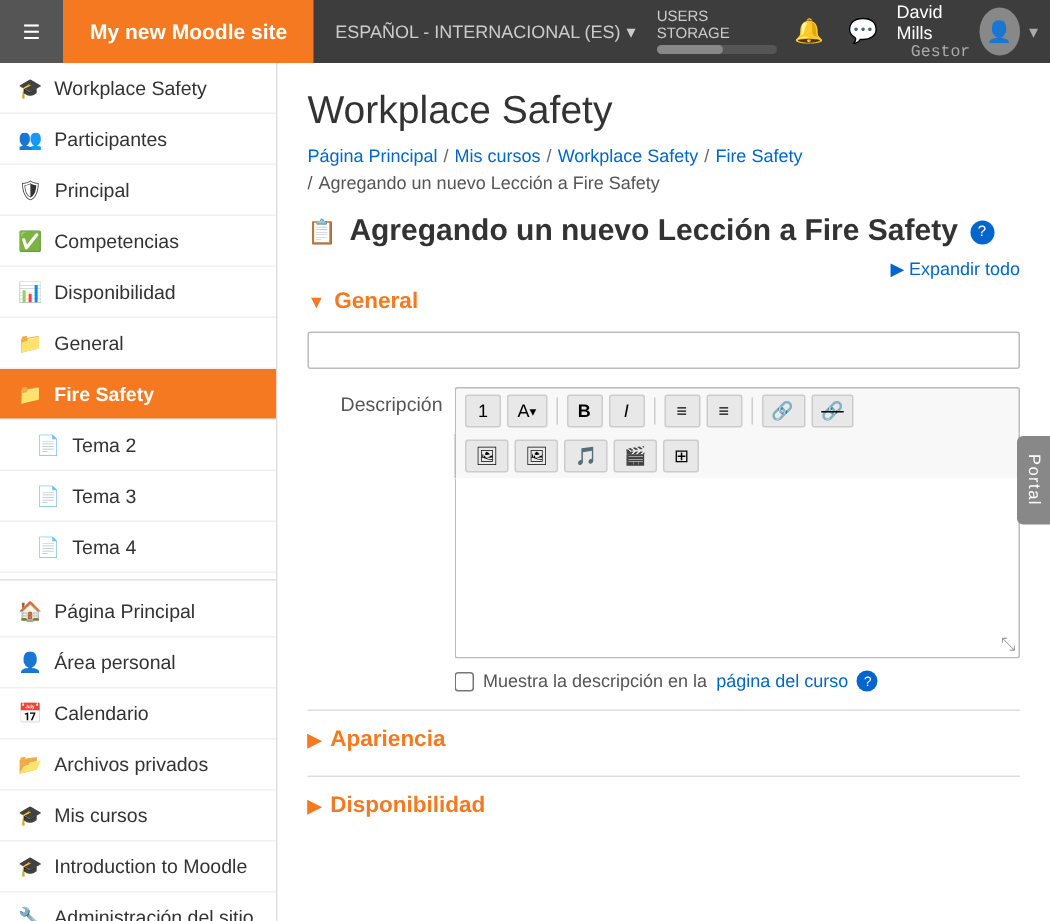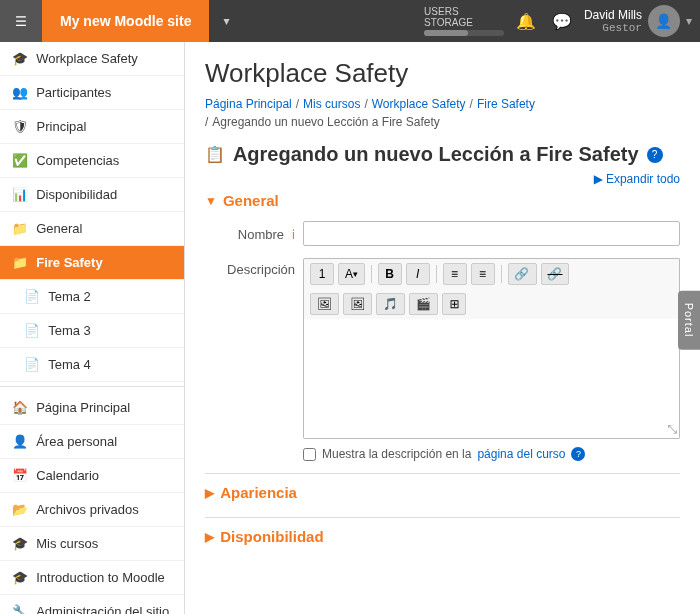--- a/index.html
+++ b/index.html
@@ -133,20 +133,21 @@
   </style>
 </head>
 <body>
 
 <div class="top-nav">
   <button class="hamburger-btn">
     <span>☰</span>
   </button>
   <button class="site-name-btn">My new Moodle site</button>
   <button class="lang-btn">
+    <span>ESPAÑOL - INTERNACIONAL (ES)</span>
     <span>▾</span>
   </button>
   <div class="nav-right">
     <div class="users-storage">
       <span style="white-space:pre">USERS
 STORAGE</span>
       <div class="storage-bar-container">
         <div class="storage-bar"></div>
       </div>
     </div>
@@ -267,24 +268,20 @@
         <span>Expandir todo</span>
       </a>
     </div>
 
     <div class="section-header">
       <span class="arrow">▼</span>
       <span>General</span>
     </div>
 
     <div class="form-row">
-      <div class="form-label">
-        <span>Nombre</span>
-        <span class="info-icon" style="margin-left:4px;">ℹ</span>
-      </div>
       <div class="form-field">
         <input type="text" class="form-input" value="" style="">
       </div>
     </div>
 
     <div class="form-row" style="align-items:flex-start;">
       <div class="form-label">
         <span>Descripción</span>
       </div>
       <div class="form-field">

